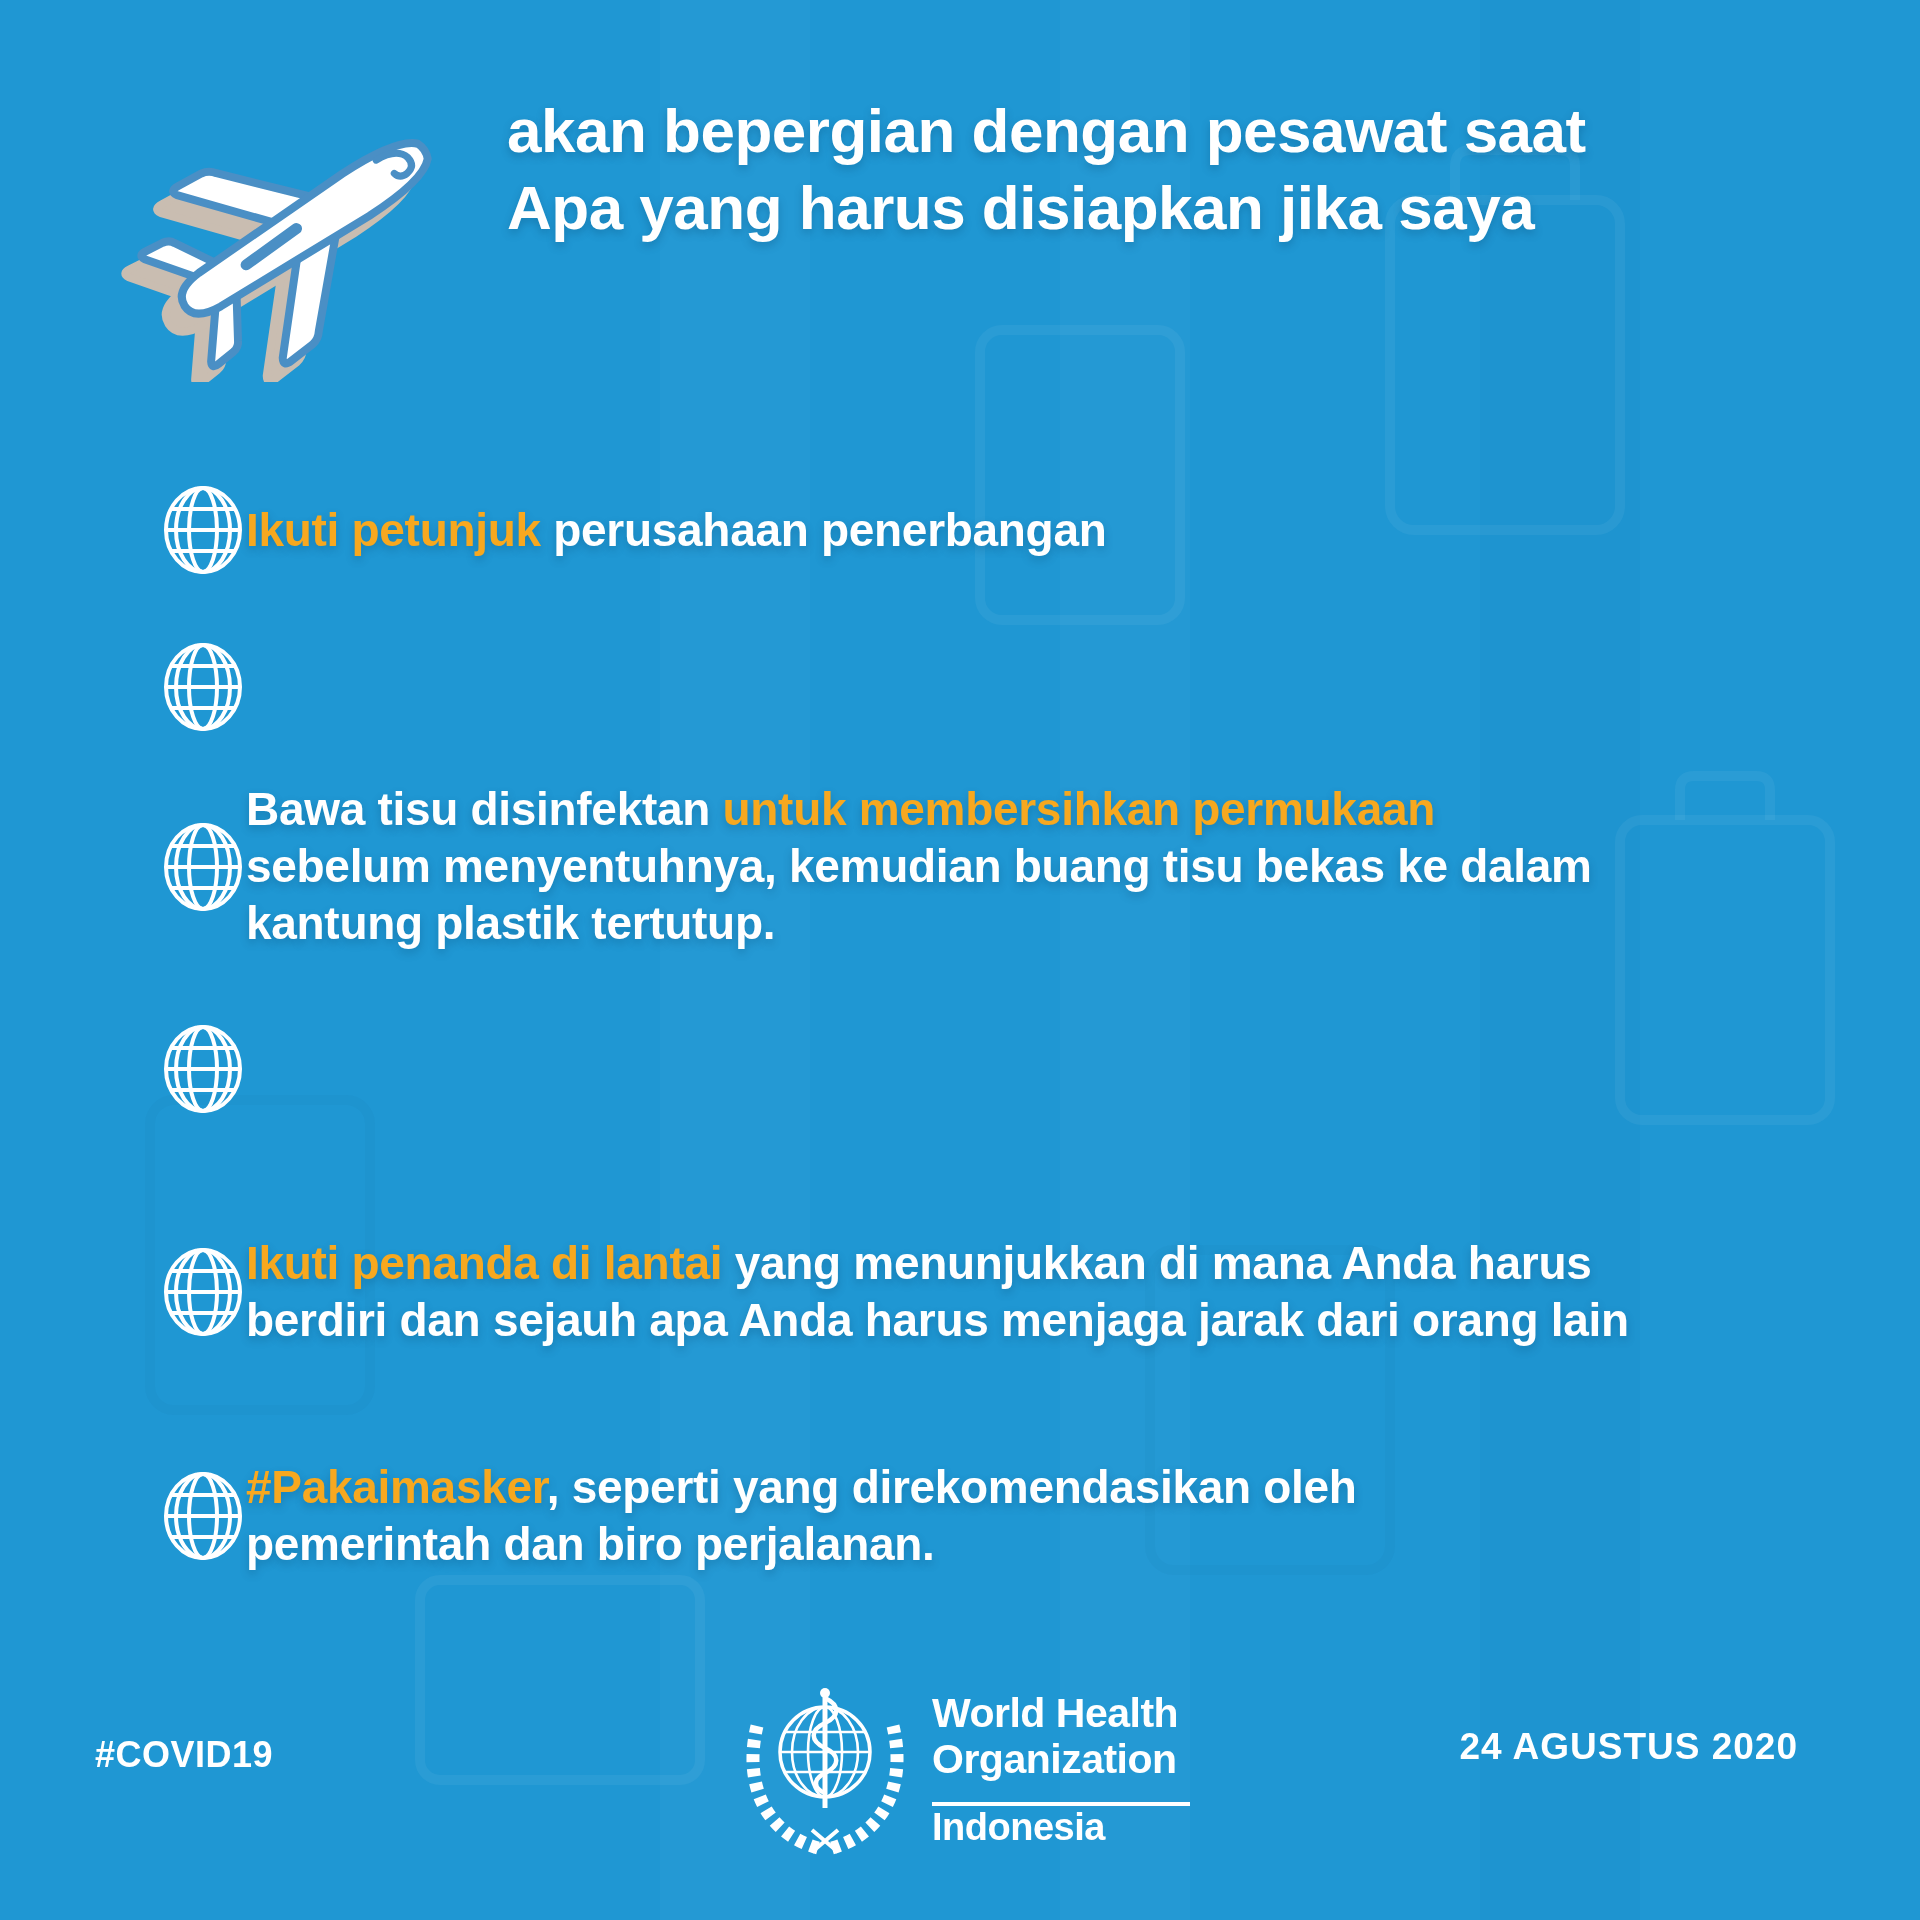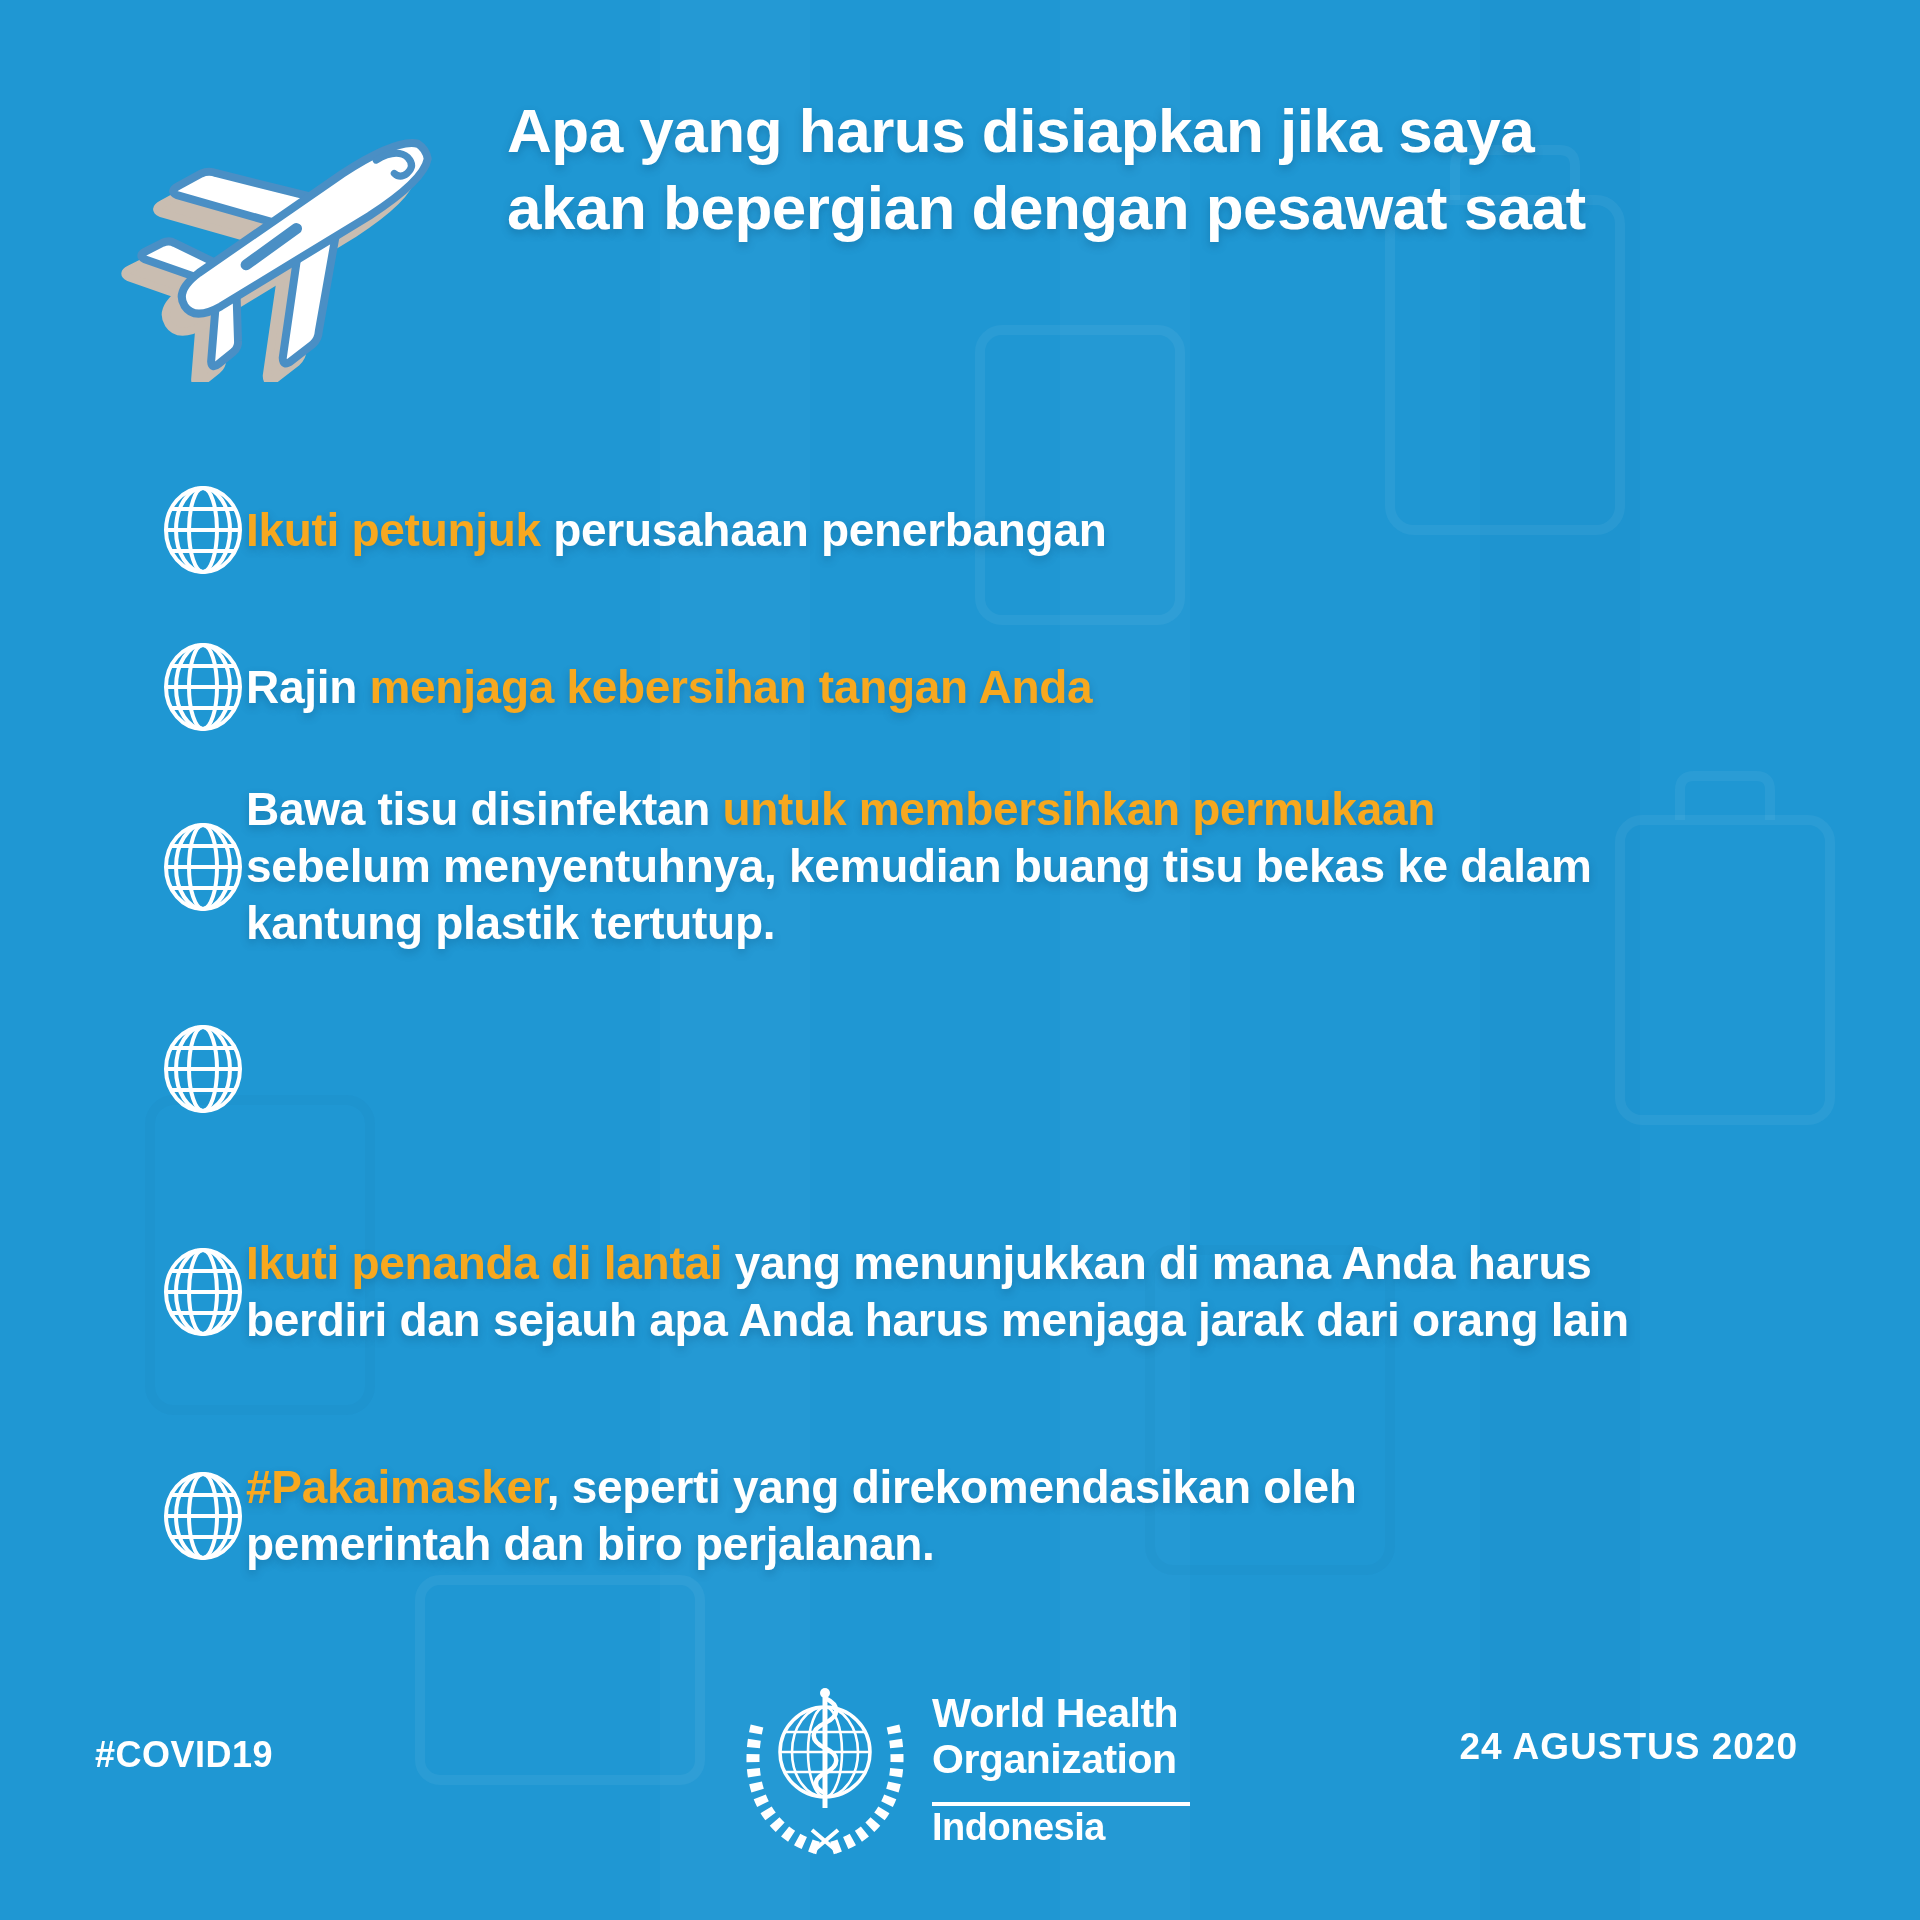--- a/index.html
+++ b/index.html
@@ -90,22 +90,22 @@
         <path d="M190,152 L120,232 Q115,240 126,239 L152,237 Q160,236 165,229 L235,154 Z"></path>
         <path d="M66,135 Q66,117 96,115 L270,110 Q335,110 350,126 Q354,135 350,144 Q335,160 270,160 L96,155 Q66,153 66,135 Z"></path>
         <path d="M140,134 L202,131" fill="none" stroke-width="11"></path>
         <path d="M306,117 q24,1 28,15 q2,11 -9,13 q-9,1 -11,-7" fill="none" stroke-width="7"></path>
       </g>
     </g>
   </svg>
 </div>
 
 <div class="title">
+  <div>akan bepergian dengan pesawat saat</div>
   <div>Apa yang harus disiapkan jika saya</div>
-  <div>akan bepergian dengan pesawat saat</div>
 </div>
 
 <div class="bullet b1">
   <div class="globe-box">
     <svg width="82" height="92" viewBox="0 0 82 92">
         <defs>
           <clipPath id="gc1">
             <ellipse cx="41" cy="46" rx="37" ry="42"></ellipse>
           </clipPath>
         </defs>
@@ -137,21 +137,20 @@
           <ellipse cx="41" cy="46" rx="14" ry="42"></ellipse>
           <ellipse cx="41" cy="46" rx="27" ry="42"></ellipse>
           <g clip-path="url(#gc2)">
             <line x1="0" y1="25" x2="82" y2="25"></line>
             <line x1="0" y1="46" x2="82" y2="46"></line>
             <line x1="0" y1="67" x2="82" y2="67"></line>
           </g>
         </g>
       </svg>
   </div>
-  <div class="bullet-text"><span class="seg-normal">Rajin </span><span class="seg-highlight">menjaga kebersihan tangan Anda</span></div>
 </div>
 
 <div class="bullet b3">
   <div class="globe-box">
     <svg width="82" height="92" viewBox="0 0 82 92">
         <defs>
           <clipPath id="gc3">
             <ellipse cx="41" cy="46" rx="37" ry="42"></ellipse>
           </clipPath>
         </defs>

